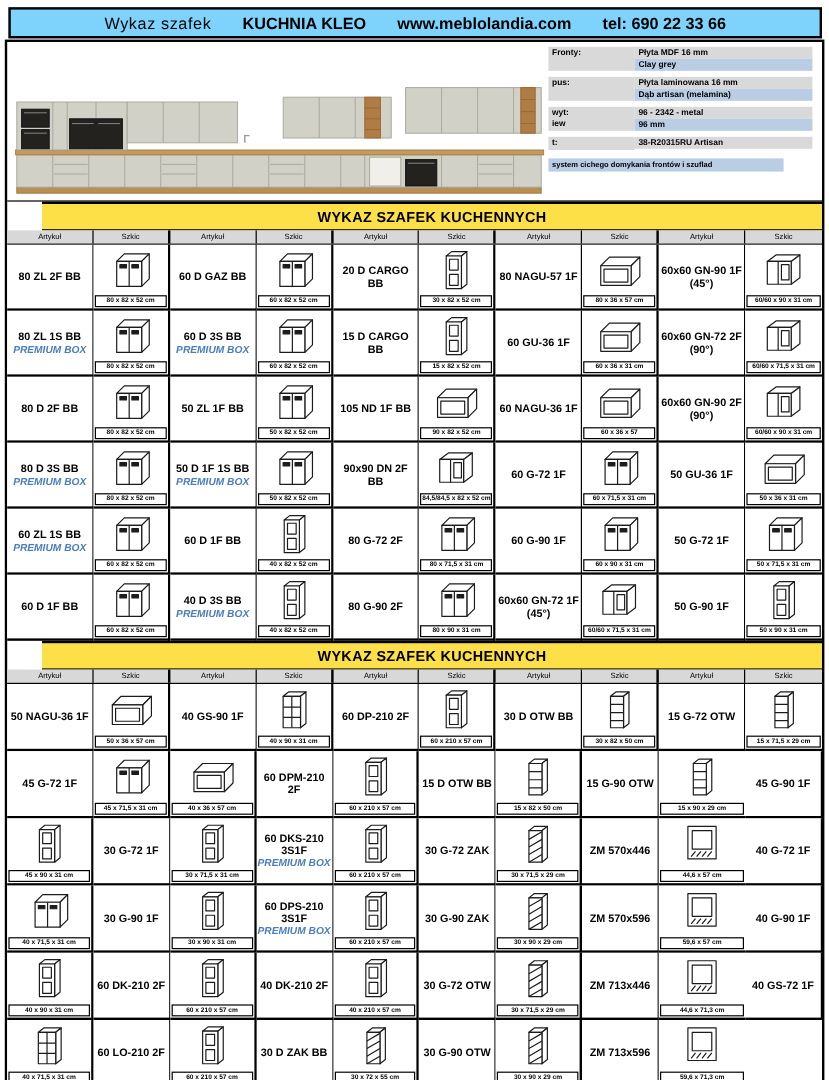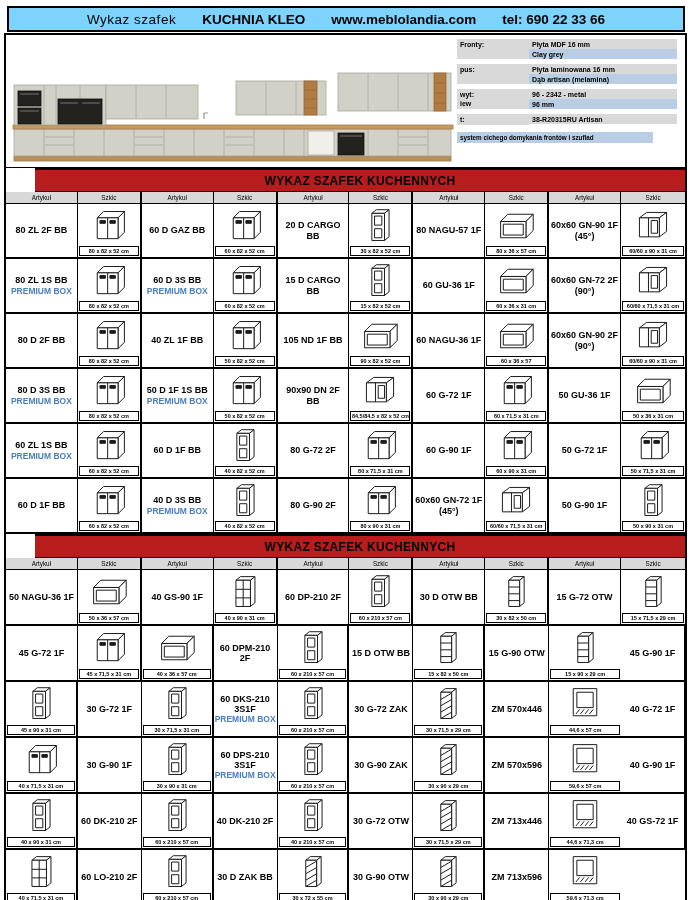--- a/index.html
+++ b/index.html
@@ -25,40 +25,40 @@
   .specs{position:absolute;right:4px;top:4px;width:224px;font-size:7px;font-weight:bold;}
   .spec-group{display:flex;margin-bottom:5px;}
   .spec-labels{width:66px;background:#d9d9d9;padding:2px 3px;display:flex;flex-direction:column;gap:2px;}
   .spec-values{width:148px;display:flex;flex-direction:column;}
   .spec-line{padding:1.5px 3px;}
   .bg-grey{background:#d9d9d9;}
   .bg-blue{background:#b9cde4;}
   .spec-footnote{margin-top:7px;background:#b9cde4;padding:2px 3px;font-size:6.3px;font-weight:bold;width:190px;}
   
   .section-title{
-    height:21px;background:#b91c1c;border-top:2px solid #000;border-bottom:1px solid #000;
+    height:21px;background:#fde047;border-top:2px solid #000;border-bottom:1px solid #000;
     display:flex;align-items:center;justify-content:center;
     font-size:12px;font-weight:bold;letter-spacing:.3px;margin-left:29px;
   }
   .col-headers{display:grid;grid-template-columns:repeat(5,73fr 65fr);height:11px;background:#d8d8d8;border-bottom:1px solid #000;}
   .col-headers .ch{
     font-size:6.3px;display:flex;align-items:center;justify-content:center;
     border-right:1px solid #000;
   }
   .col-headers .ch.pair-end{border-right:2px solid #000;}
   .col-headers .ch:last-child{border-right:none;}
   .grid{display:grid;grid-template-columns:repeat(5,73fr 65fr);}
   .grid.s1{grid-auto-rows:55px;}
   .grid.s2{grid-auto-rows:56px;}
   .cell{border-right:1px solid #000;border-bottom:2px solid #000;position:relative;background:#fff;}
   .cell.sk{border-right:2px solid #000;}
   .cell.sk.last{border-right:none;}
   .cell.art{display:flex;flex-direction:column;align-items:center;justify-content:center;text-align:center;padding:1px;}
   .code{font-weight:bold;font-size:9px;line-height:1.15;}
-  .premium{font-weight:bold;font-size:8.5px;line-height:1.2;color:var(--premium,#4a7ebc);}
+  .premium{font-weight:bold;font-size:8.5px;line-height:1.2;color:var(--premium,#4a7ebc);font-style:italic;}
   .sketch{position:absolute;top:1px;left:0;right:0;bottom:11px;display:flex;align-items:center;justify-content:center;}
   .dims{
     position:absolute;left:1px;right:1px;bottom:1px;border:1px solid #000;background:#fff;
     font-size:5.5px;font-weight:bold;text-align:center;padding:1px 0;white-space:nowrap;overflow:hidden;
   }
 </style>
 </head>
 <body>
 
 <div class="page">
@@ -360,21 +360,21 @@
                     <rect x="9" y="12" width="23" height="23"></rect>
                     <line x1="20.5" y1="12" x2="20.5" y2="35"></line>
                     <rect x="12" y="15" width="6" height="3" fill="#1c1c1c"></rect>
                     <rect x="23" y="15" width="6" height="3" fill="#1c1c1c"></rect>
                   </g>
                 </svg>
               </div>
               <div class="dims">80 x 82 x 52 cm</div>
             </div>
             <div class="cell art">
-              <div class="code">40 ZL 1F BB</div>
+              <div class="code">50 ZL 1F BB</div>
             </div>
             <div class="cell sk">
               <div class="sketch">
                 <svg width="40" height="38" viewBox="0 0 44 42">
                   <g fill="#fff" stroke="#1c1c1c" stroke-width="1.1" stroke-linejoin="round">
                     <path d="M9 12 L16 5 L39 5 L32 12 Z"></path>
                     <path d="M32 12 L39 5 L39 28 L32 35 Z"></path>
                     <rect x="9" y="12" width="23" height="23"></rect>
                     <line x1="20.5" y1="12" x2="20.5" y2="35"></line>
                     <rect x="12" y="15" width="6" height="3" fill="#1c1c1c"></rect>

